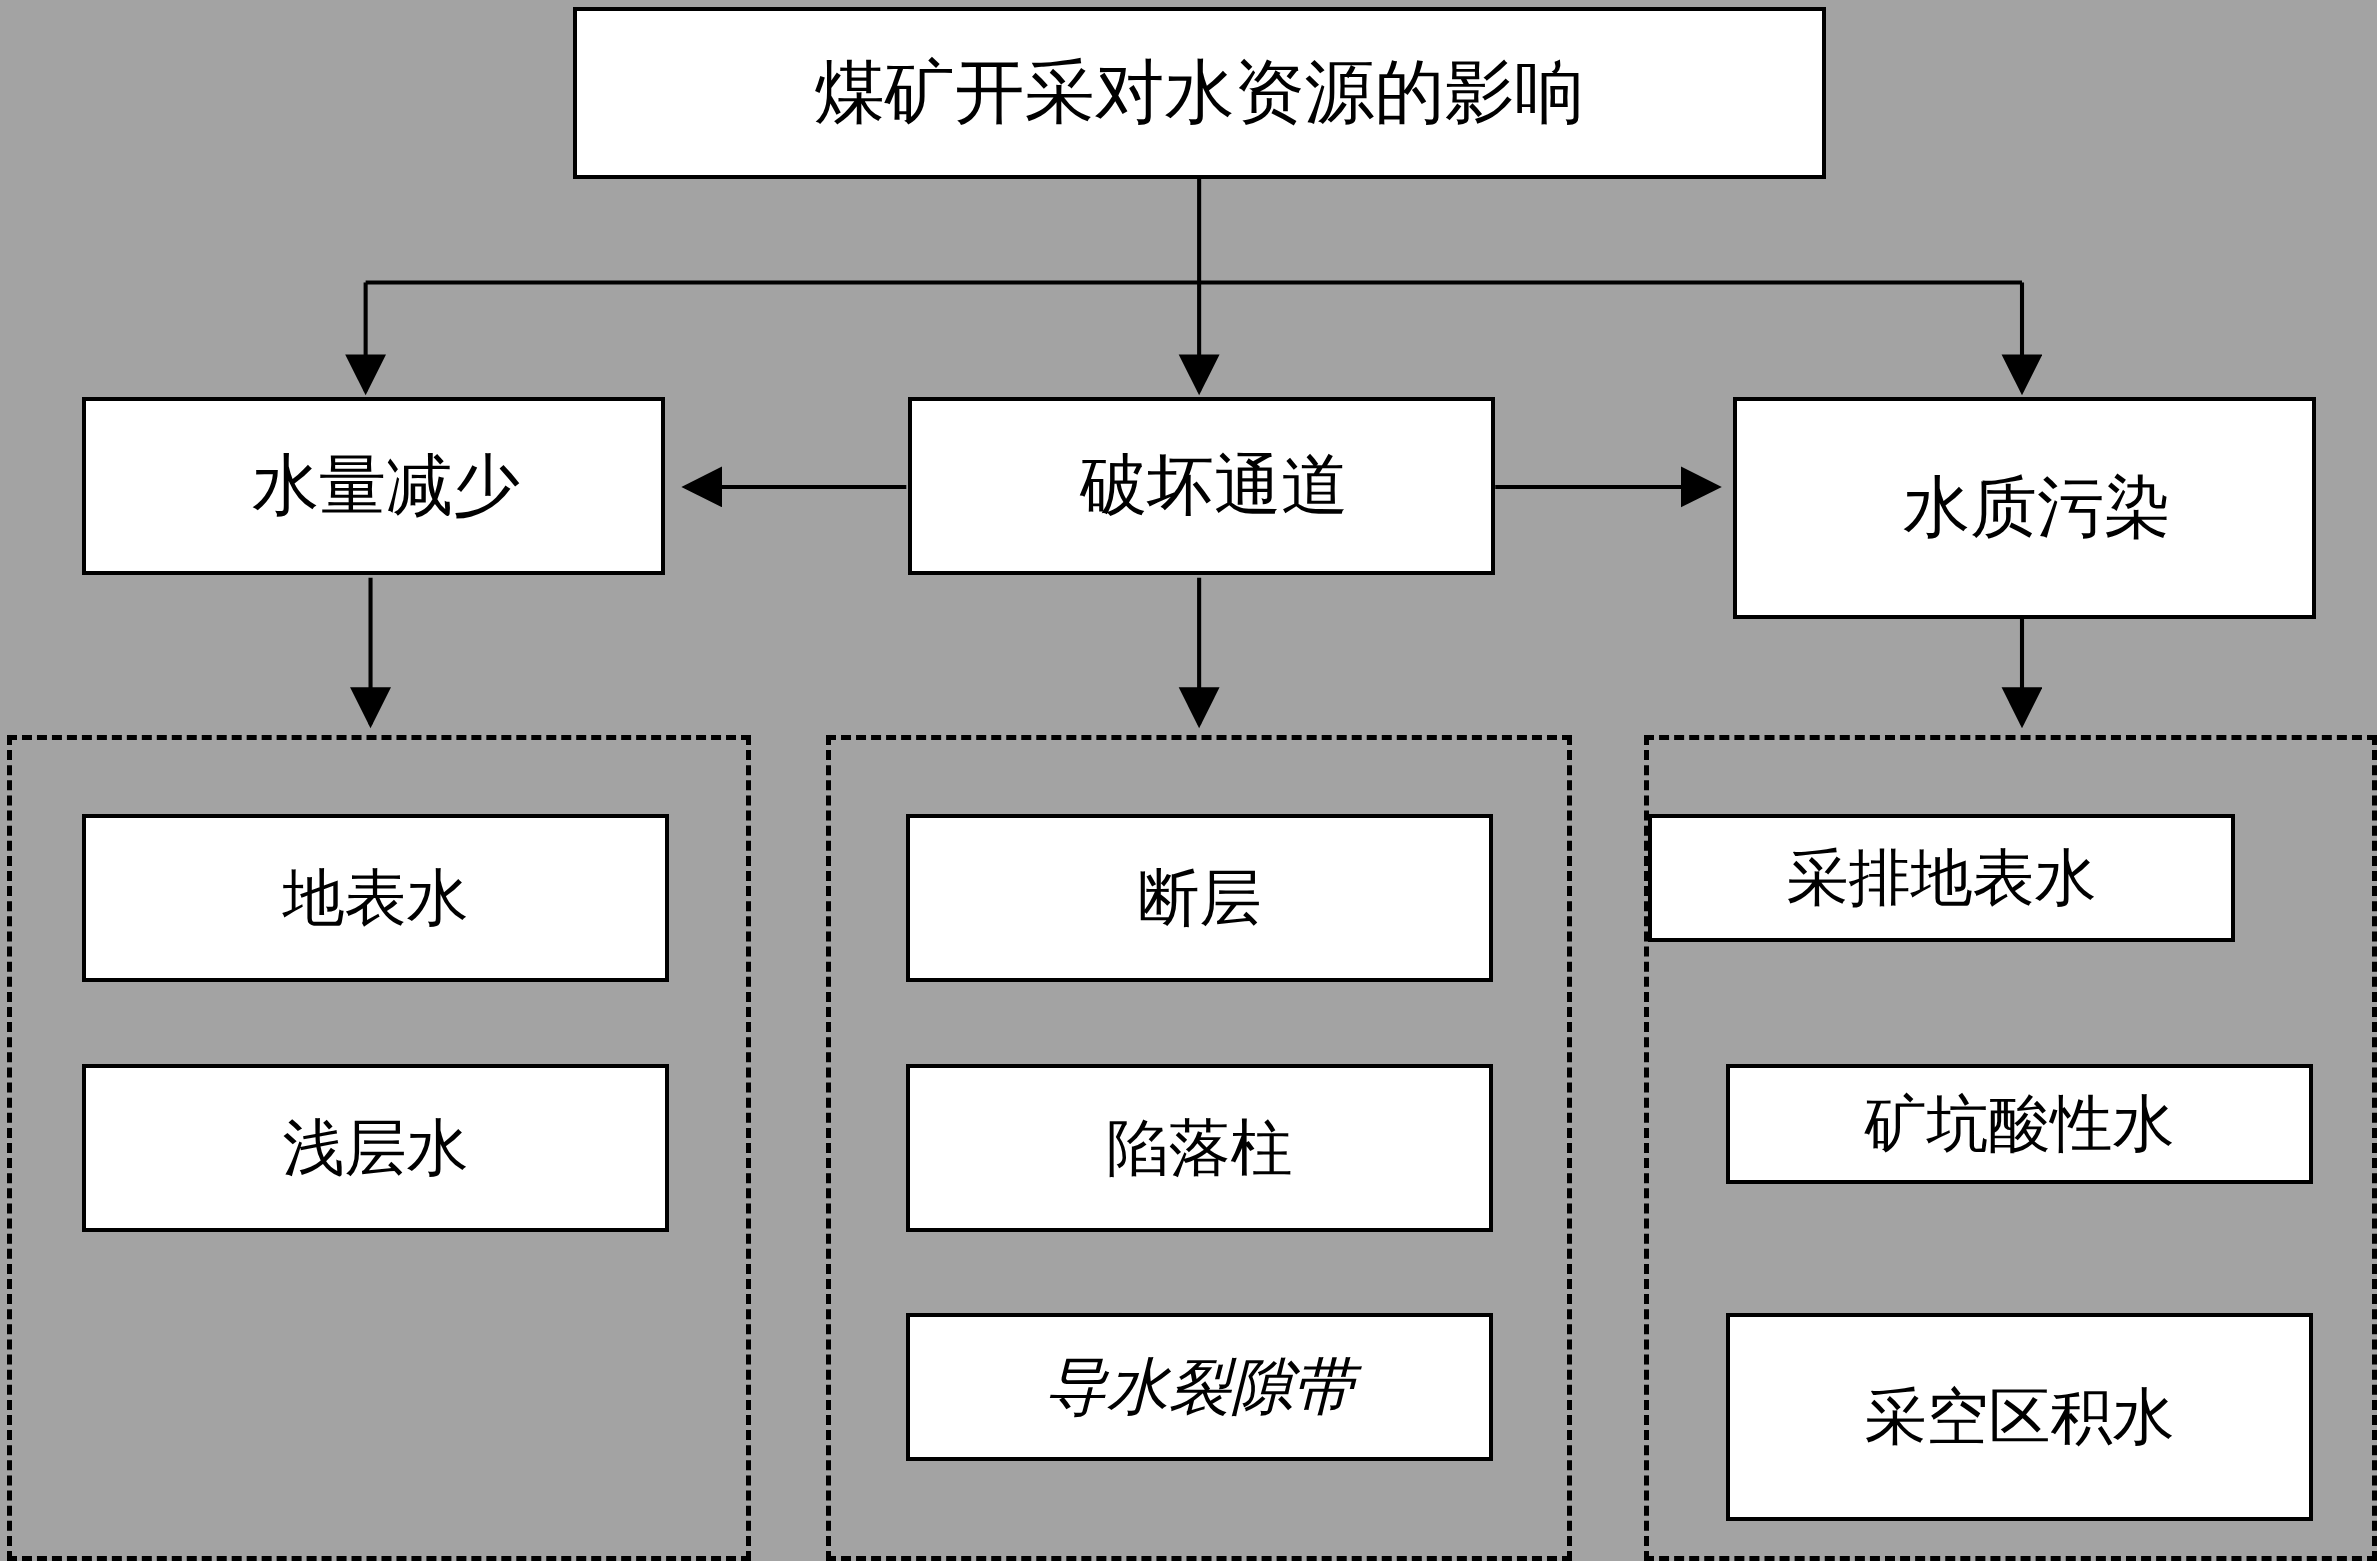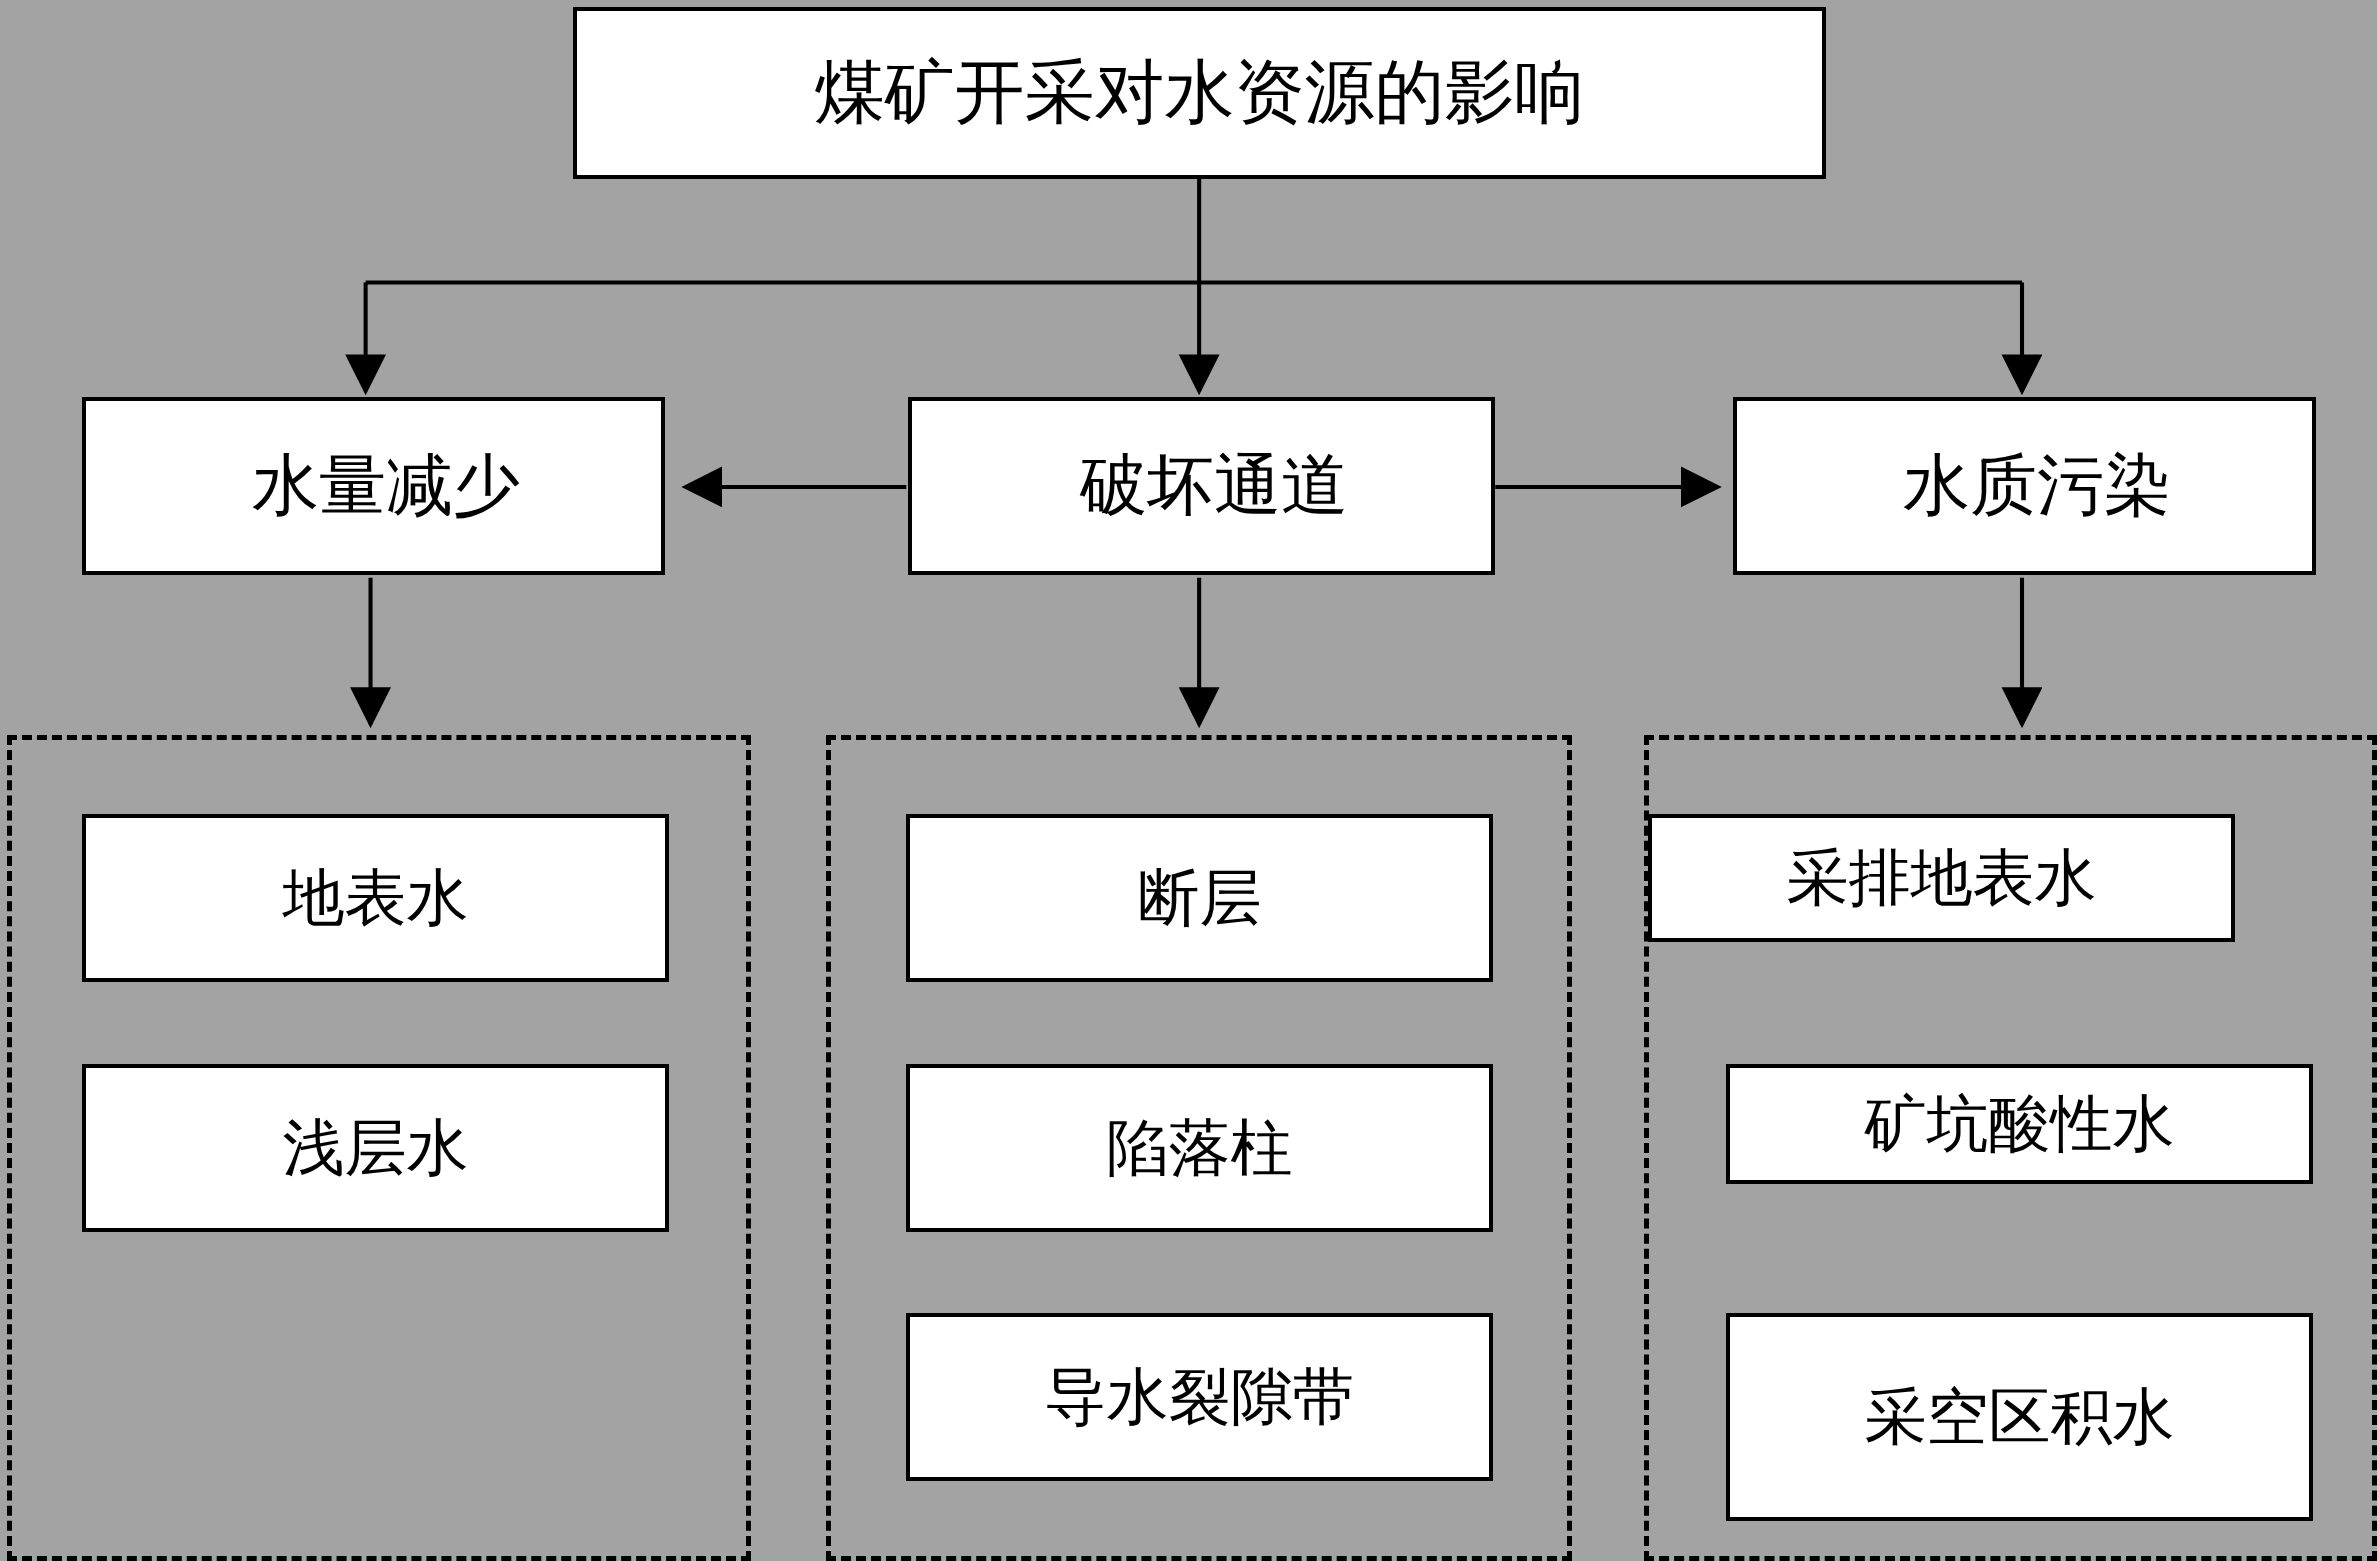--- a/index.html
+++ b/index.html
@@ -89,40 +89,40 @@
   </div>
 
   <div class="node level2" style="left:82px; top:397px; width:583px; height:178px;">
     <span>水量减少</span>
   </div>
 
   <div class="node level2" style="left:908px; top:397px; width:587px; height:178px;">
     <span>破坏通道</span>
   </div>
 
-  <div class="node level2" style="left:1733px; top:397px; width:583px; height:178px;">
+  <div class="node level2" style="left:1733px; top:397px; width:583px; height:222px;">
     <span>水质污染</span>
   </div>
 
   <div class="group" style="left:6.5px; top:735px; width:744px; height:826px;"></div>
   <div class="node leaf" style="left:82px; top:814px; width:587px; height:168px;">
     <span>地表水</span>
   </div>
   <div class="node leaf" style="left:82px; top:1064px; width:587px; height:168px;">
     <span>浅层水</span>
   </div>
 
   <div class="group" style="left:826px; top:735px; width:746px; height:826px;"></div>
   <div class="node leaf" style="left:906px; top:814px; width:587px; height:168px;">
     <span>断层</span>
   </div>
   <div class="node leaf" style="left:906px; top:1064px; width:587px; height:168px;">
     <span>陷落柱</span>
   </div>
-  <div class="node leaf" style="left:906px; top:1313px; width:587px; height:168px;">
+  <div class="node leaf" style="left:906px; top:1313px; width:587px; height:148px;font-style:italic;">
     <span>导水裂隙带</span>
   </div>
 
   <div class="group" style="left:1644px; top:735px; width:733px; height:826px;"></div>
   <div class="node leaf" style="left:1648px; top:814px; width:587px; height:128px;">
     <span>采排地表水</span>
   </div>
   <div class="node leaf" style="left:1726px; top:1064px; width:587px; height:120px;">
     <span>矿坑酸性水</span>
   </div>

